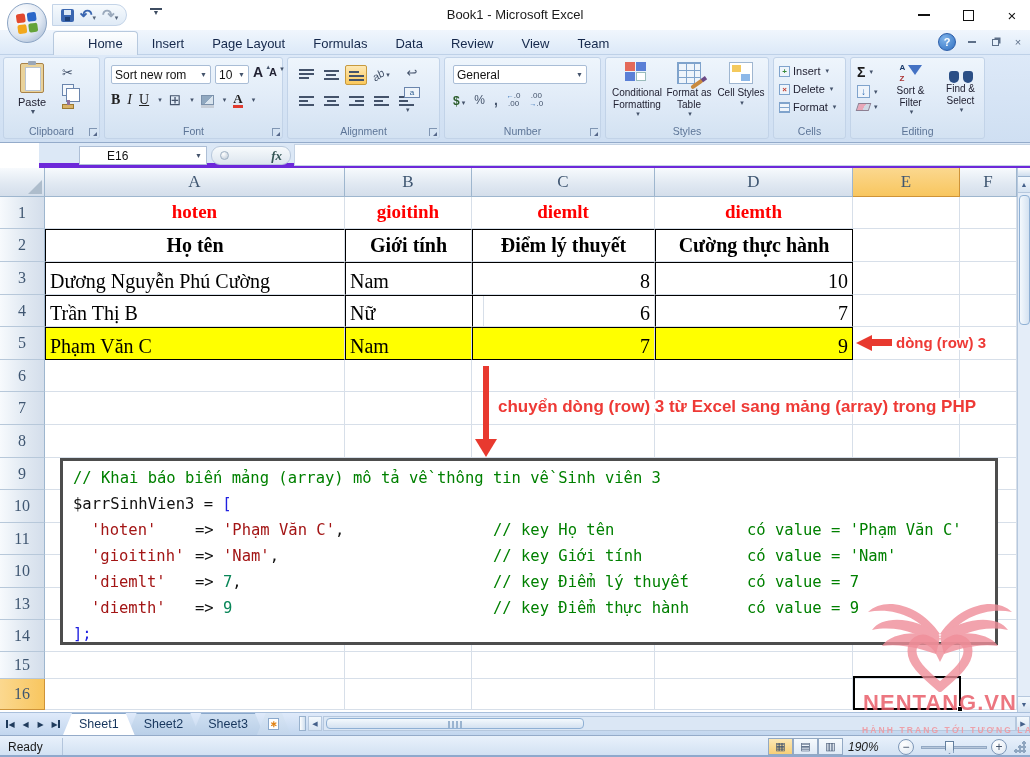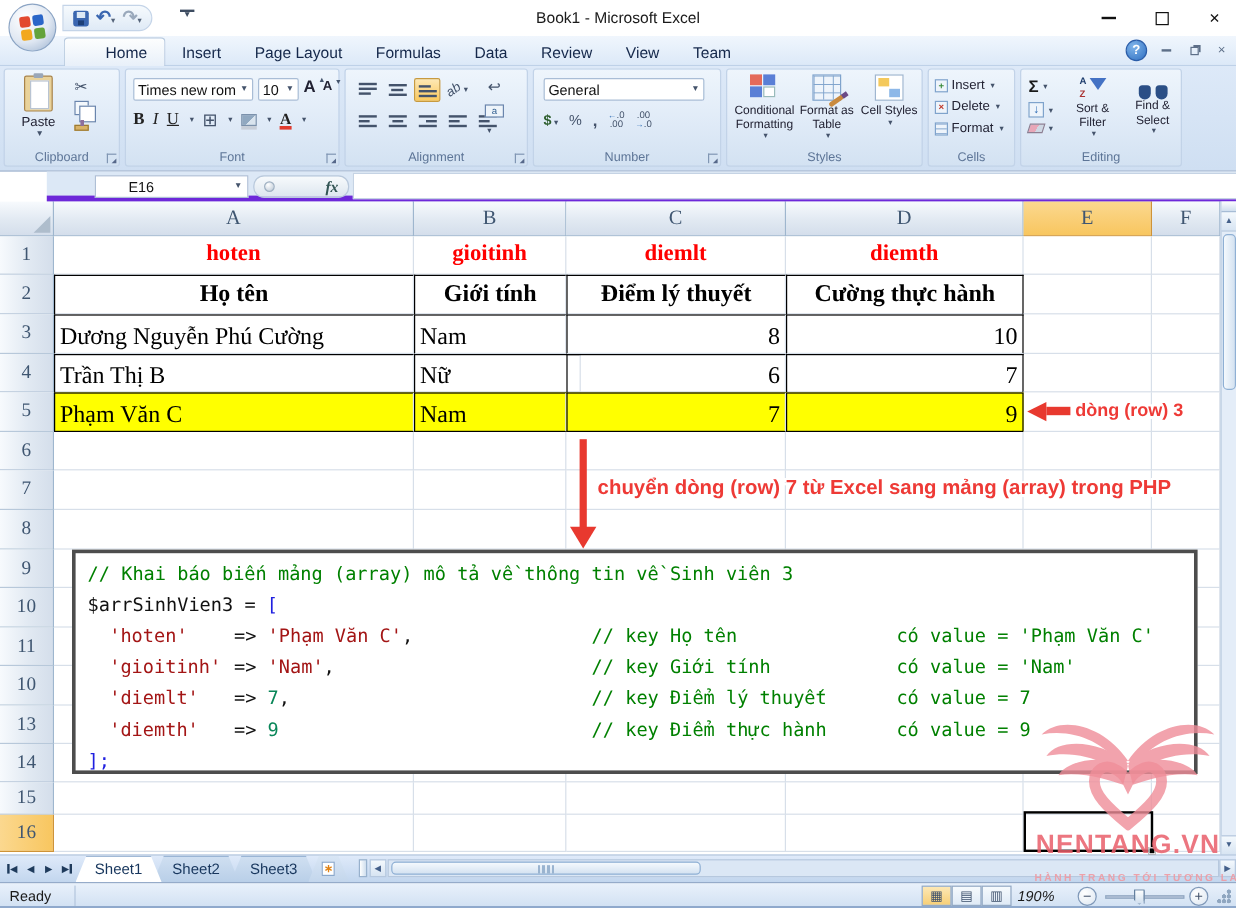--- a/index.html
+++ b/index.html
@@ -368,21 +368,21 @@
         <span class="i-scissors">✂</span>
         <span class="i-copy"></span>
         <span class="i-painter"></span>
       </div>
       <span class="glabel">Clipboard</span>
       <span class="launcher"></span>
     </div>
 
     <div class="rgroup g-font">
       <div class="combo f-name">
-          <span>Times new rom</span>
+          <span>Sort new rom</span>
           <span class="arr">▼</span>
         </div>
       <div class="combo f-size">
           <span>10</span>
           <span class="arr">▼</span>
         </div>
       <span class="f-grow">A<span class="arr">▲</span></span>
       <span class="f-shrink">A<span class="arr">▼</span></span>
       <div class="font-row2">
         <span class="fb b">B</span>
@@ -690,21 +690,21 @@
         <div class="cl"><span class="c-ind"></span><span class="c-key c-str">'hoten'</span><span class="c-pln">=&gt; </span><span class="c-str">'Phạm Văn C'</span><span class="c-pln">,</span><span class="c-com ck">// key Họ tên</span><span class="c-com cv">có value = 'Phạm Văn C'</span></div>
         <div class="cl"><span class="c-ind"></span><span class="c-key c-str">'gioitinh'</span><span class="c-pln">=&gt; </span><span class="c-str">'Nam'</span><span class="c-pln">,</span><span class="c-com ck">// key Giới tính</span><span class="c-com cv">có value = 'Nam'</span></div>
         <div class="cl"><span class="c-ind"></span><span class="c-key c-str">'diemlt'</span><span class="c-pln">=&gt; </span><span class="c-num">7</span><span class="c-pln">,</span><span class="c-com ck">// key Điểm lý thuyết</span><span class="c-com cv">có value = 7</span></div>
         <div class="cl"><span class="c-ind"></span><span class="c-key c-str">'diemth'</span><span class="c-pln">=&gt; </span><span class="c-num">9</span><span class="c-pln"></span><span class="c-com ck">// key Điểm thực hành</span><span class="c-com cv">có value = 9</span></div>
         <div class="cl"><span class="c-brk">];</span></div>
       </div>
     </div>
 
   <div class="arrow-down-shaft"></div>
   <div class="arrow-down-head"></div>
-  <div class="transfer-label callout">chuyển dòng (row) 7 từ Excel sang mảng (array) trong PHP</div>
+  <div class="transfer-label callout">chuyển dòng (row) 3 từ Excel sang mảng (array) trong PHP</div>
   <div class="row-pointer">
     <span class="rp-head"></span>
     <span class="rp-shaft"></span>
     <span class="rp-text callout">dòng (row) 3</span>
   </div>
 
   <div class="vscroll">
     <div class="vs-split"></div>
     <div class="vs-btn">▲</div>
     <div class="vs-thumb"></div>

